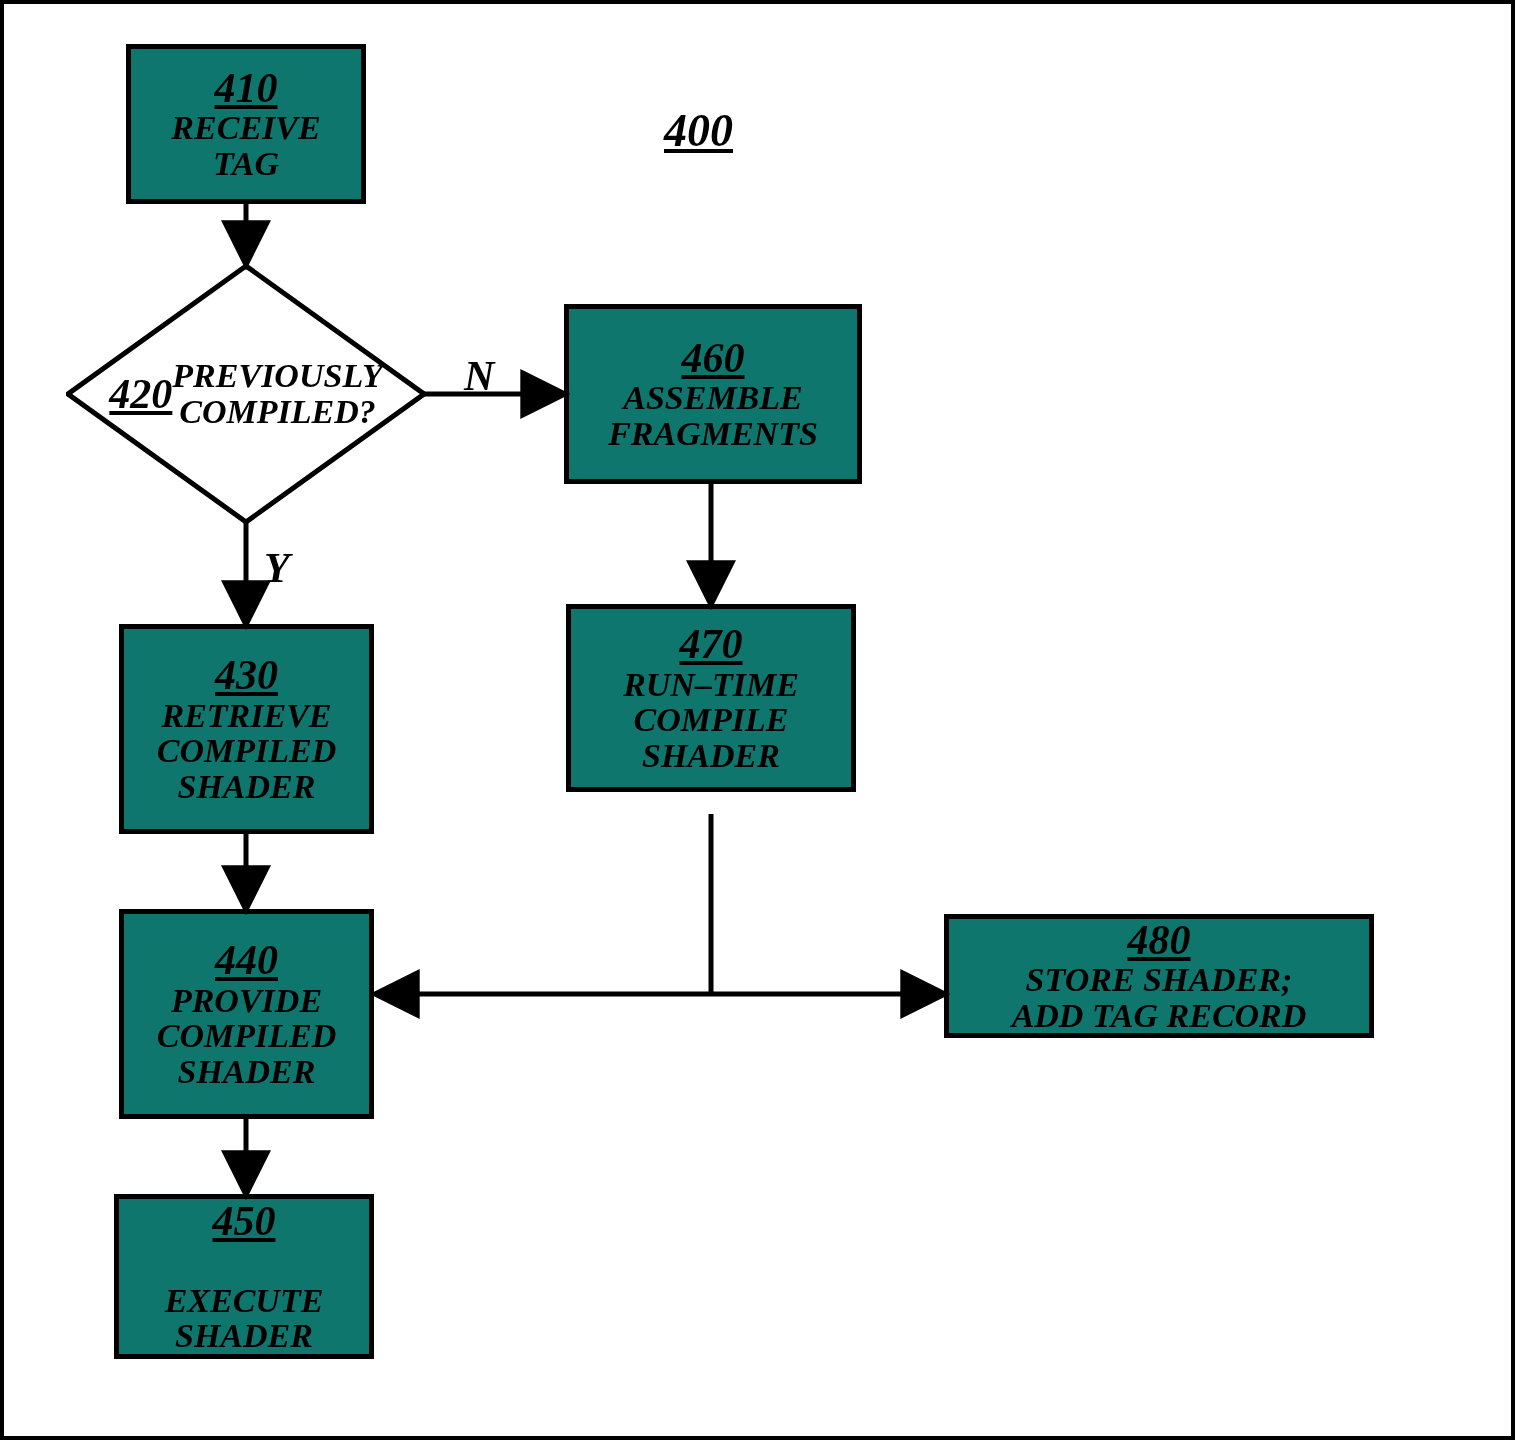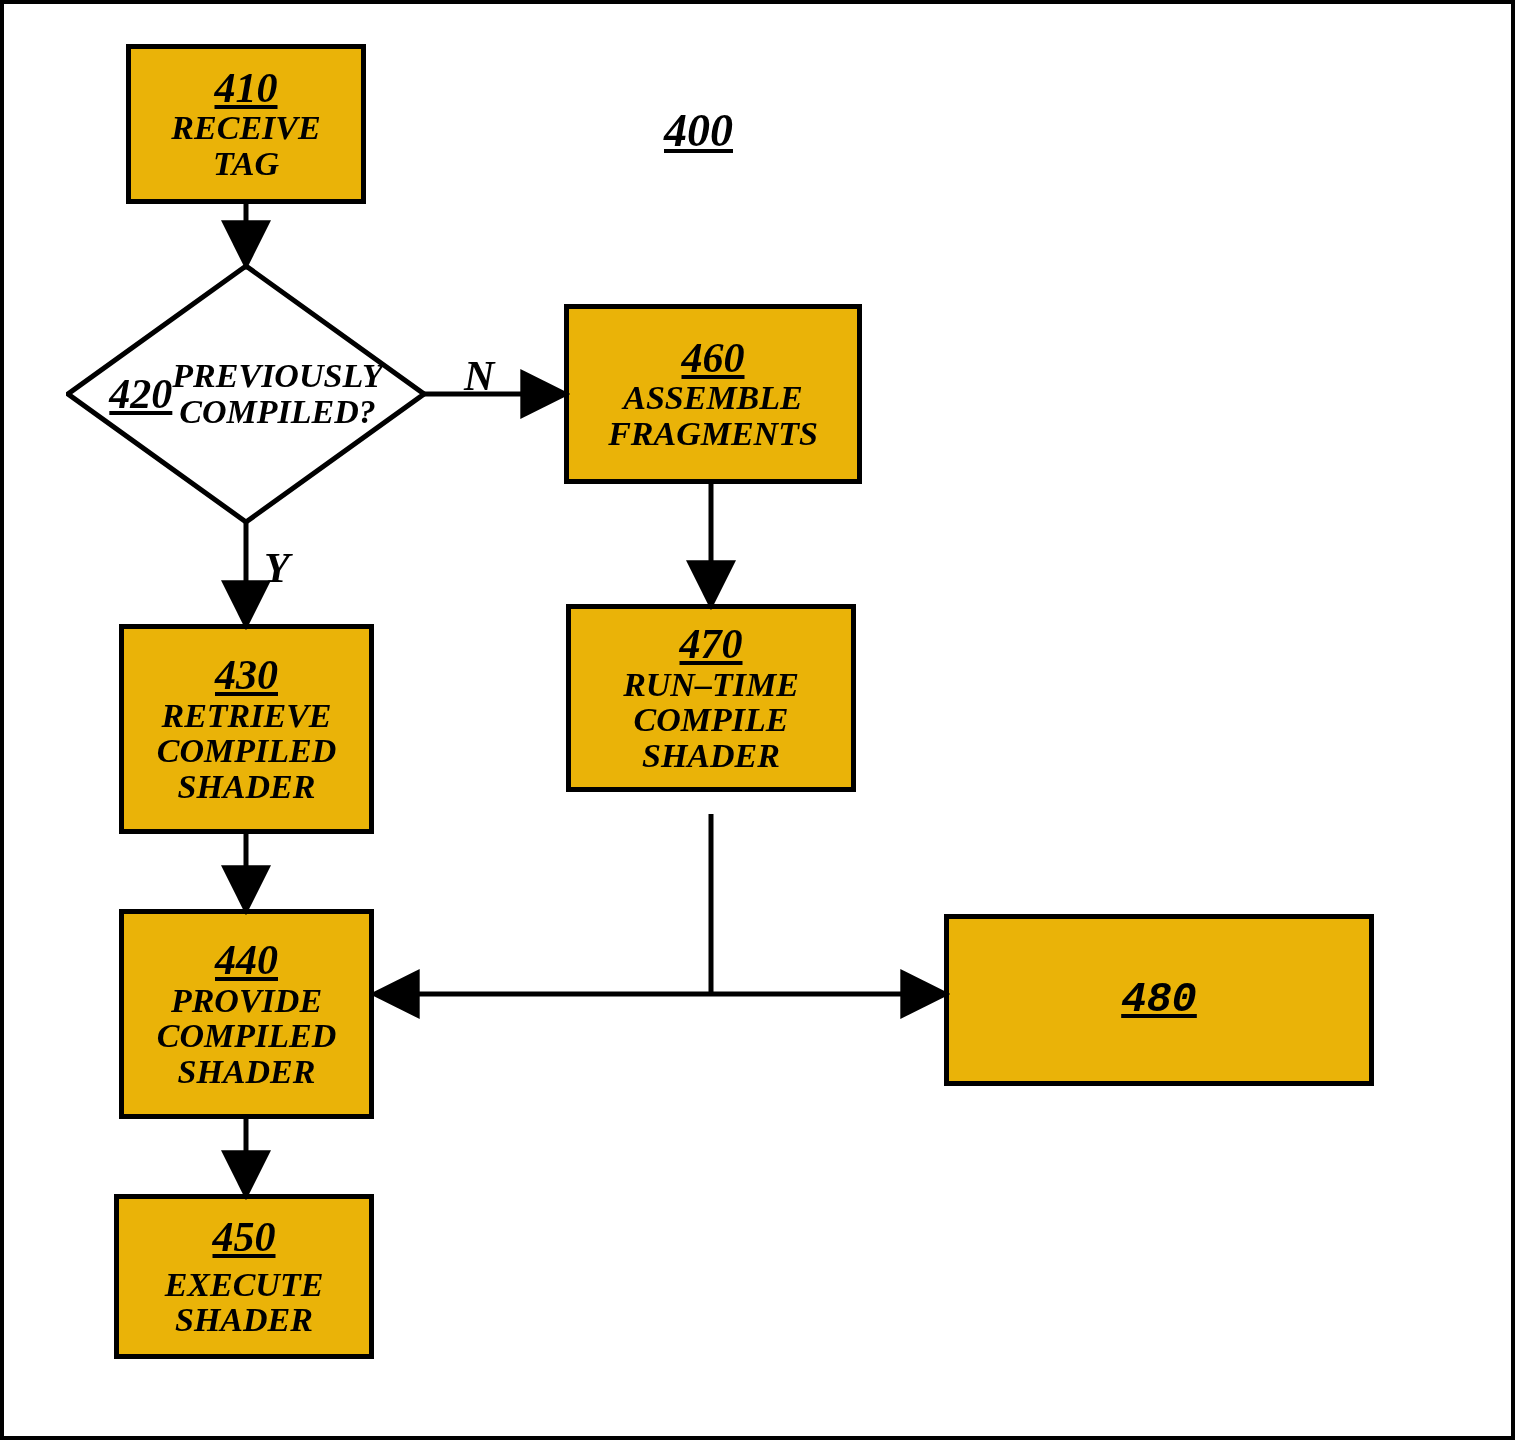--- a/index.html
+++ b/index.html
@@ -14,27 +14,27 @@
   .canvas {
     position: relative;
     width: 1515px;
     height: 1440px;
     border: 4px solid #000;
     margin: 0;
   }
   .box {
     position: absolute;
     border: 5px solid #000;
-    background: #eab308;
+    background: #0f766e;
     text-align: center;
     display: flex;
     flex-direction: column;
     justify-content: center;
     align-items: center;
-    padding: 16px 12px;
+    padding: 0 12px;
   }
   .num {
     text-decoration: underline;
     font-size: 42px;
     line-height: 1.05;
   }
   .txt {
     font-size: 34px;
     line-height: 1.05;
   }
@@ -115,22 +115,23 @@
   <div class="box" style="left:562px; top:600px; width:290px; height:188px;">
     <div class="num">470</div>
     <div class="txt">RUN–TIME<br>COMPILE<br>SHADER</div>
   </div>
 
   <div class="box" style="left:115px; top:905px; width:255px; height:210px;">
     <div class="num">440</div>
     <div class="txt">PROVIDE<br>COMPILED<br>SHADER</div>
   </div>
 
-  <div class="box" style="left:940px; top:910px; width:430px; height:172px;font-family:Liberation Mono, monospace;">
+  <div class="box" style="left:940px; top:910px; width:430px; height:124px;">
     <div class="num">480</div>
+    <div class="txt">STORE SHADER;<br>ADD TAG RECORD</div>
   </div>
 
   <div class="box" style="left:110px; top:1190px; width:260px; height:165px;justify-content:space-between;">
     <div class="num">450</div>
     <div class="txt">EXECUTE<br>SHADER</div>
   </div>
 
   <svg class="arrows">
     <defs>
       <marker id="ah" viewBox="0 0 12 12" refX="10" refY="6" markerWidth="10" markerHeight="10" orient="auto">

